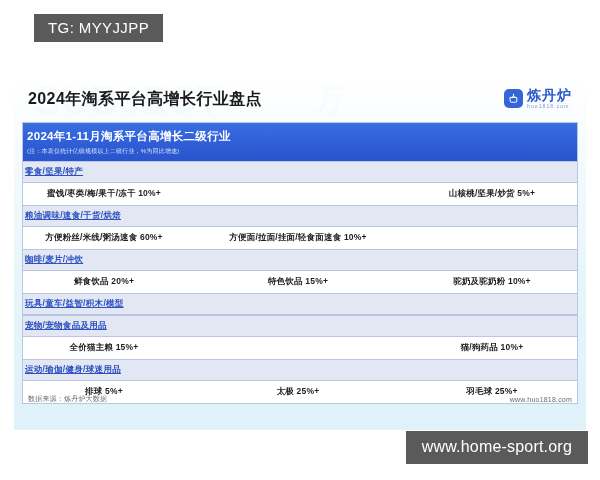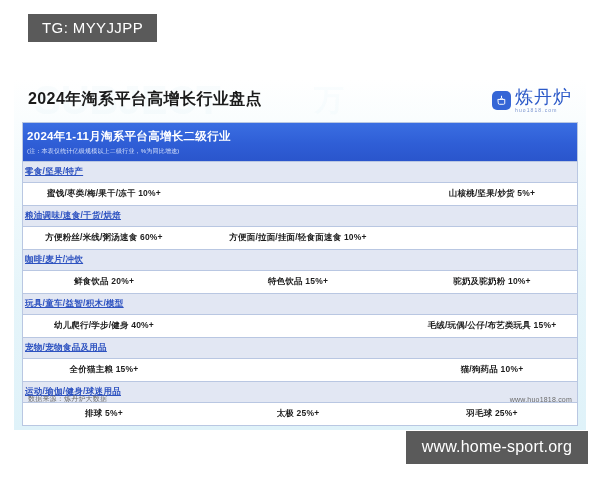--- a/index.html
+++ b/index.html
@@ -11,21 +11,21 @@
     height: 480px;
     background: #ffffff;
     font-family: "Liberation Sans", "DejaVu Sans", sans-serif;
     overflow: hidden;
     position: relative;
   }
 
   
   .tg-badge {
     position: absolute;
-    left: 28px;
+    left: 34px;
     top: 14px;
     background: #5a5a5a;
     color: #ffffff;
     font-size: 15px;
     letter-spacing: 0.4px;
     padding: 6px 14px 7px 14px;
     line-height: 1;
     white-space: nowrap;
     z-index: 20;
   }
@@ -93,22 +93,22 @@
     display: flex;
     align-items: center;
     justify-content: center;
   }
   .logo-text {
     display: flex;
     flex-direction: column;
     line-height: 1;
   }
   .logo-cn {
-    font-size: 18px;
-    font-weight: normal;
+    font-size: 14px;
+    font-weight: bold;
     color: #2b59c8;
     letter-spacing: 1px;
   }
   .logo-url {
     font-size: 5px;
     color: #7a94cf;
     letter-spacing: 1.1px;
     margin-top: 2px;
   }
 
@@ -255,25 +255,20 @@
     </div>
 
     <div class="cat-row">咖啡/麦片/冲饮</div>
     <div class="item-row">
       <div class="item-cell">鲜食饮品 20%+</div>
       <div class="item-cell">特色饮品 15%+</div>
       <div class="item-cell">驼奶及驼奶粉 10%+</div>
     </div>
 
     <div class="cat-row">玩具/童车/益智/积木/模型</div>
-    <div class="item-row">
-      <div class="item-cell">幼儿爬行/学步/健身 40%+</div>
-      <div class="item-cell empty"></div>
-      <div class="item-cell">毛绒/玩偶/公仔/布艺类玩具 15%+</div>
-    </div>
 
     <div class="cat-row">宠物/宠物食品及用品</div>
     <div class="item-row">
       <div class="item-cell">全价猫主粮 15%+</div>
       <div class="item-cell empty"></div>
       <div class="item-cell">猫/狗药品 10%+</div>
     </div>
 
     <div class="cat-row">运动/瑜伽/健身/球迷用品</div>
     <div class="item-row">

